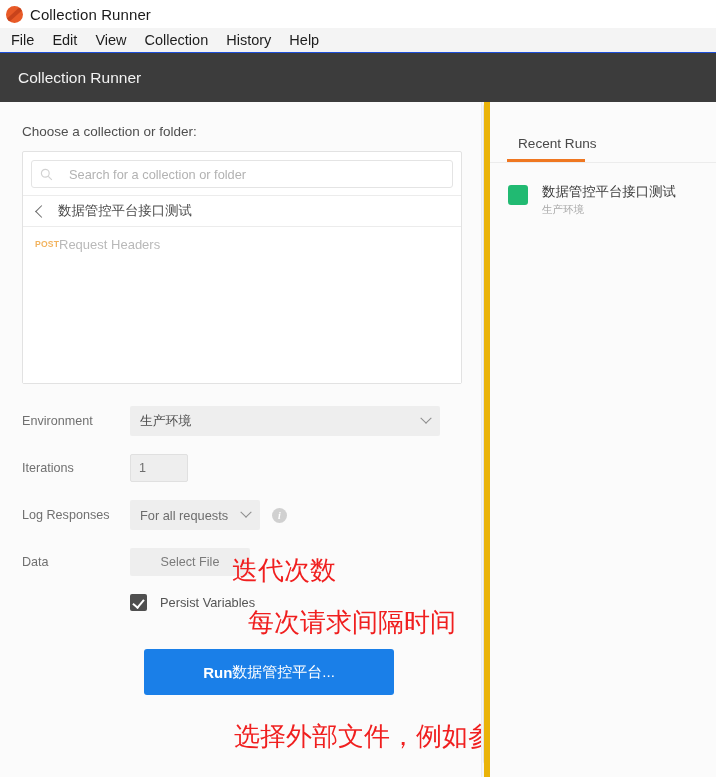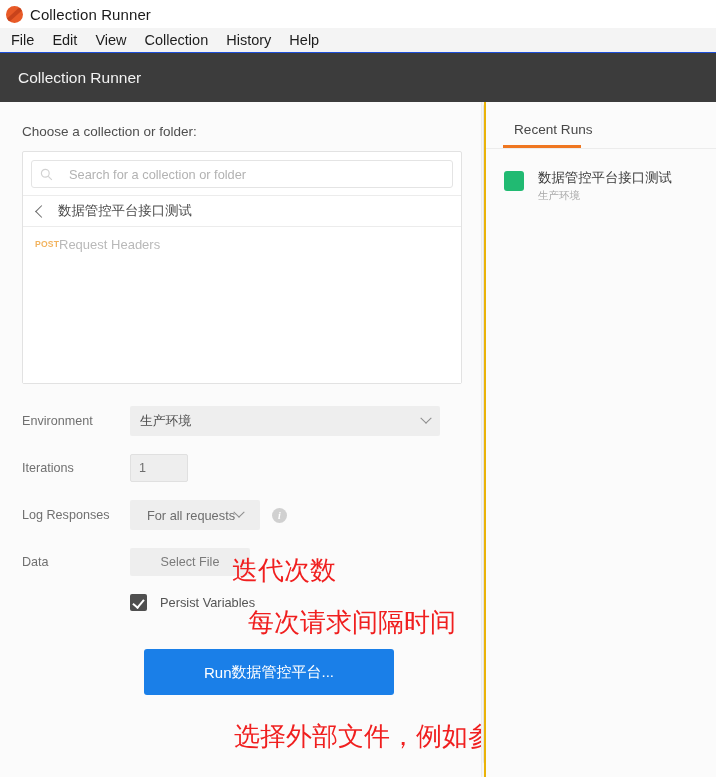--- a/index.html
+++ b/index.html
@@ -224,21 +224,21 @@
     outline: none;
   }
   .unit {
     font-size: 12px;
     color: #8d8d8d;
     margin-left: 12px;
   }
 
   .select-small {
     width: 130px;
-    justify-content: center;
+    justify-content: space-between;
     color: #6d6d6d;
   }
 
   .info-icon {
     width: 15px; height: 15px;
     border-radius: 50%;
     background: #d0d0d0;
     color: #fff;
     font-size: 10px;
     font-style: italic;
@@ -301,21 +301,21 @@
     border: 0;
     border-radius: 3px;
     color: #fff;
     font-size: 15px;
     font-family: inherit;
     cursor: pointer;
     display: flex;
     align-items: center;
     justify-content: center;
   }
-  .run-btn b { font-weight: normal; }
+  .run-btn b { font-weight: bold; }
   .run-btn span { font-weight: normal; }
 
   
   .annot {
     position: absolute;
     color: #f01f1f;
     font-size: 26px;
     white-space: nowrap;
     font-family: Liberation Serif, serif;
   }
@@ -337,22 +337,22 @@
     left: 1px; top: 2px;
     width: 6px; height: 660px;
     background: #e3e3e3;
     border-radius: 3px;
   }
 
   
   .right-pane {
     flex: 1;
     background: #fbfbfb;
-    border-left: 2px solid #eab308;
-    padding-top: 18px;
+    border-left: 6px solid #eab308;
+    padding-top: 32px;
   }
   .runs-tab {
     padding: 0 0 10px 28px;
     position: relative;
   }
   .runs-tab-label {
     font-size: 13.6px;
     color: #484848;
   }
   .runs-tab-underline {

